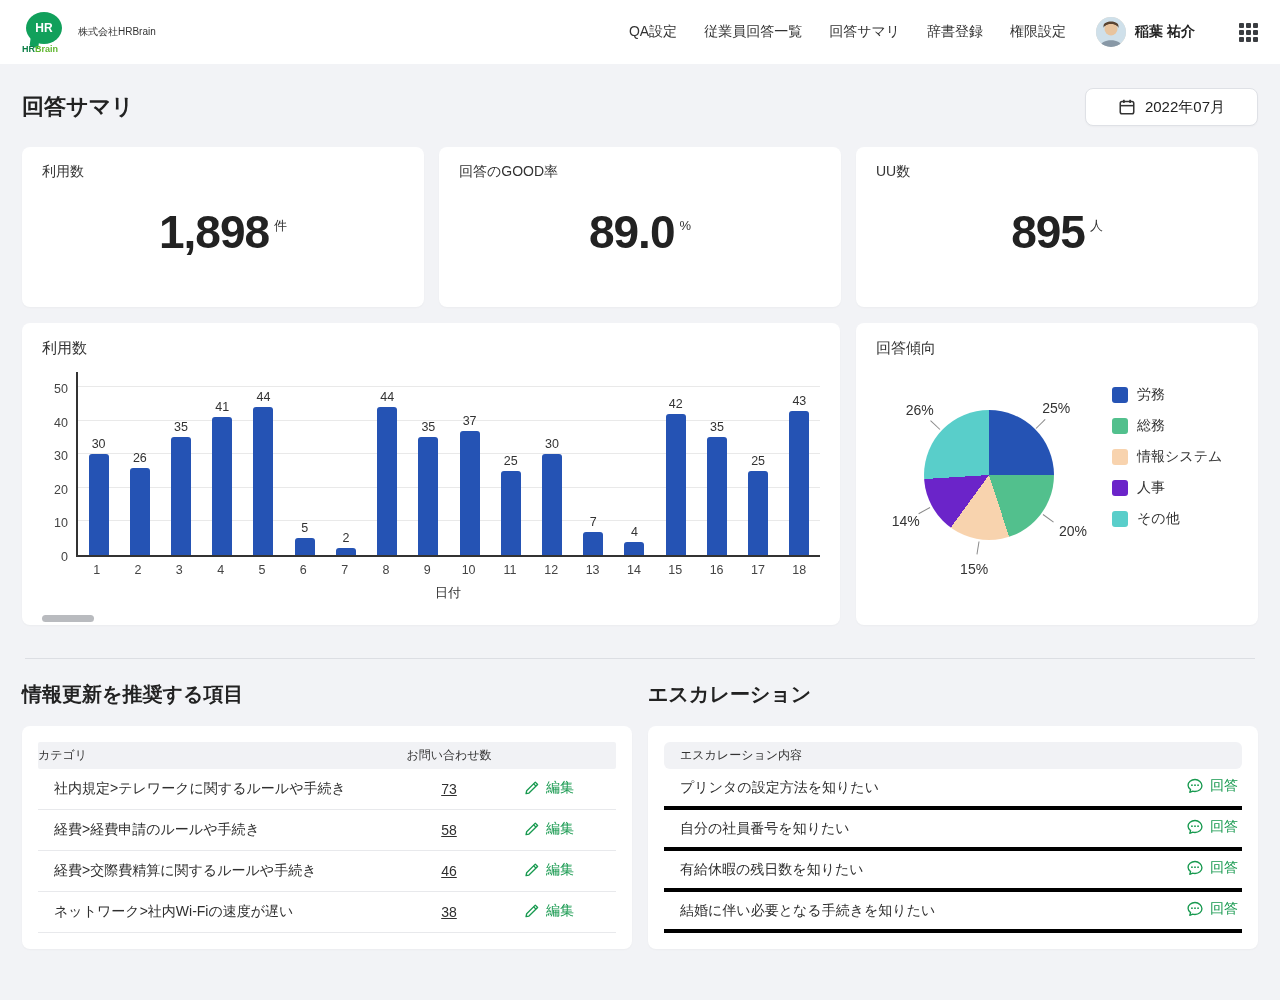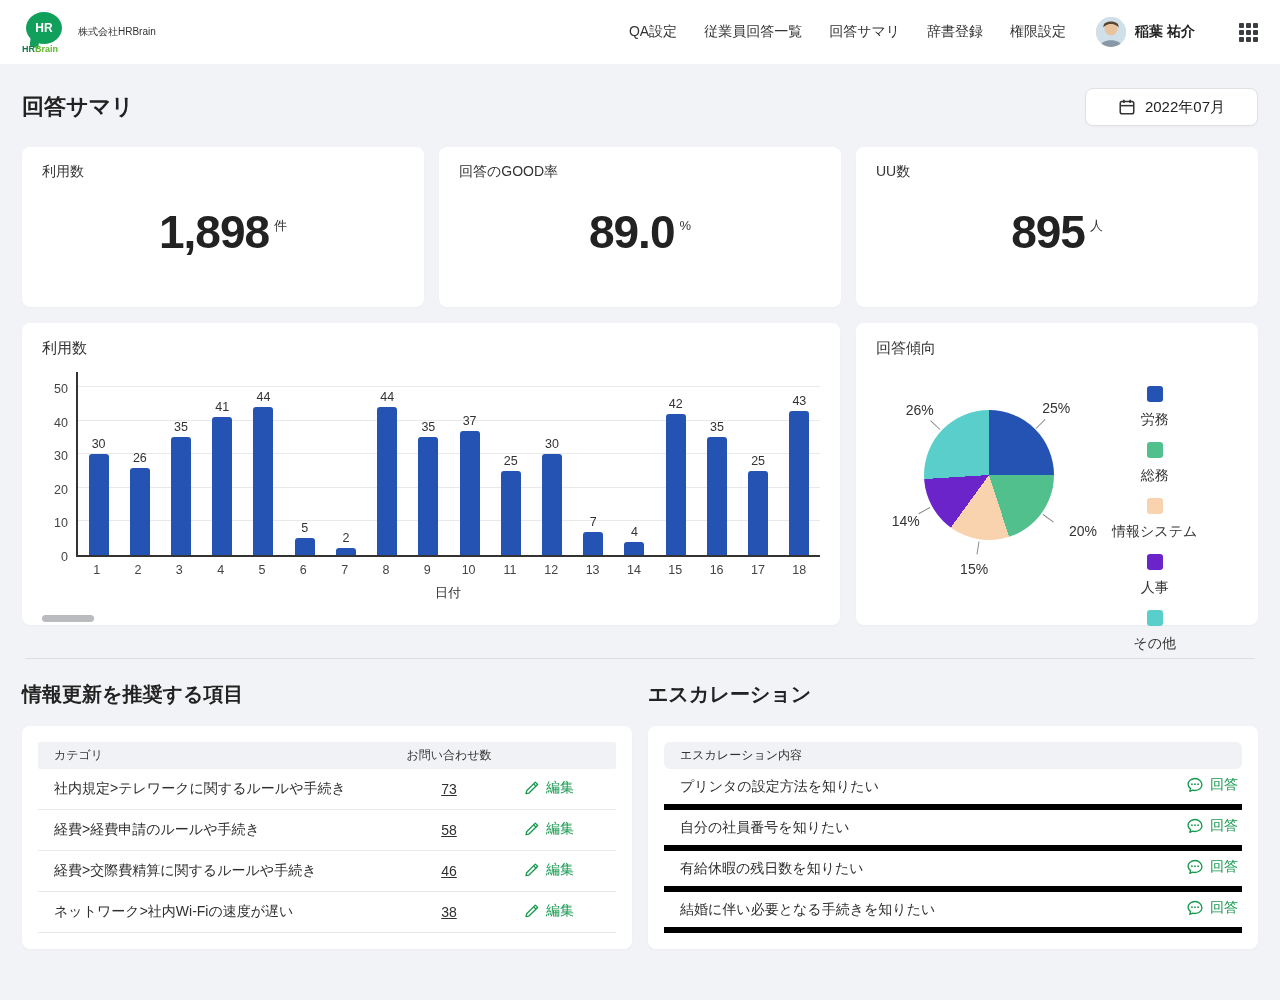--- a/index.html
+++ b/index.html
@@ -60,43 +60,43 @@
   .x-axis-title { text-align:center; font-size:13px; color:#333; margin-top:7px; margin-left:34px; }
   .chart-scrollbar { width:52px; height:7px; border-radius:4px; background:#b9bbbf; margin-top:13px; cursor:pointer; }
 
   
   .pie-content { display:flex; margin-top:4px; }
   .pie-area { width:236px; height:228px; position:relative; flex:none; }
   .pie-circle { position:absolute; width:130px; height:130px; border-radius:50%; left:48px; top:48px; }
   .pie-label { position:absolute; font-size:14px; color:#333; transform:translate(-50%,-50%); white-space:nowrap; }
   .pie-tick { position:absolute; width:13px; height:1px; background:#8a8a8a; }
   .legend { padding-top:24px; }
-  .legend-item { display:flex; align-items:center; gap:9px; margin-bottom:13px;flex-direction:column; }
+  .legend-item { display:flex; align-items:center; gap:9px; margin-bottom:13px; }
   .legend-swatch { width:16px; height:16px; border-radius:3px; flex:none; }
   .legend-label { font-size:14px; color:#333; white-space:nowrap; }
 
   
   .divider { height:1px; background:#dcdee3; margin:33px 3px 0 3px; }
 
   
   .bottom { display:flex; gap:16px; margin-top:22px; }
   .bottom-col { flex:1; min-width:0; }
   .section-title { font-size:20px; font-weight:bold; color:#222; }
   .table-card { background:#fff; border-radius:8px; margin-top:18px; padding:16px; box-shadow:0 1px 2px rgba(0,0,0,.03); }
   .t-head { display:flex; align-items:center; background:#f1f2f5; border-radius:2px; height:27px; font-size:12px; color:#333; }
-  .t-head .c-cat { flex:1; padding-left:16px; }
+  .t-head .c-cat { flex:1; }
   .t-head .c-count { width:150px; text-align:center; }
   .t-head .c-act { width:92px; }
   .t-row { display:flex; align-items:center; height:41px; border-bottom:1px solid #e8e9ec; font-size:14px; color:#2f2f2f; }
   .t-row .c-cat { flex:1; padding-left:16px; white-space:nowrap; overflow:hidden; text-overflow:ellipsis; }
   .t-row .c-count { width:150px; text-align:center;text-decoration:underline; }
   .t-row .c-act { width:92px; }
   .link-green { display:inline-flex; align-items:center; gap:6px; color:#17994f; font-size:14px; cursor:pointer; }
   .esc-head { display:flex; align-items:center; background:#f1f2f5; border-radius:6px; height:27px; font-size:12px; color:#333; padding-left:16px; }
-  .esc-row { display:flex; align-items:center; justify-content:space-between; height:41px; border-bottom:6px solid #000000; font-size:14px; color:#2f2f2f; }
+  .esc-row { display:flex; align-items:center; justify-content:space-between; height:41px; border-bottom:4px solid #000000; font-size:14px; color:#2f2f2f; }
   .esc-row .content { padding-left:16px; white-space:nowrap; overflow:hidden; text-overflow:ellipsis; }
   .esc-row .c-act { padding-right:4px; flex:none; }
 </style>
 </head>
 <body>
 
 <header class="topbar">
   <div class="logo">
     <div class="logo-bubble">
       <span>HR</span>
@@ -286,21 +286,21 @@
     </section>
 
     <section class="chart-card pie-card">
       <div class="card-title">回答傾向</div>
       <div class="pie-content">
         <div class="pie-area" id="pie-area">
           <div class="pie-circle" id="pie-circle" style="background: conic-gradient(rgb(37, 83, 180) 0%, rgb(37, 83, 180) 25%, rgb(82, 192, 141) 25%, rgb(82, 192, 141) 45%, rgb(248, 211, 174) 45%, rgb(248, 211, 174) 60%, rgb(107, 36, 201) 60%, rgb(107, 36, 201) 74%, rgb(89, 206, 202) 74%, rgb(89, 206, 202) 100%);"></div>
         <div class="pie-tick" style="left: 160.376px; top: 65.6238px; transform-origin: left center; transform: rotate(-45deg);"></div>
             <span class="pie-label" style="left: 180.175px; top: 45.8249px;">25%</span>
             <div class="pie-tick" style="left: 167.204px; top: 152.382px; transform-origin: left center; transform: rotate(36deg);"></div>
-            <span class="pie-label" style="left: 207px; top: 168.84px;">20%</span>
+            <span class="pie-label" style="left: 197px; top: 168.84px;">20%</span>
             <div class="pie-tick" style="left: 102.519px; top: 179.175px; transform-origin: left center; transform: rotate(99deg);"></div>
             <span class="pie-label" style="left: 98.1387px; top: 206.83px;">15%</span>
             <div class="pie-tick" style="left: 54.2875px; top: 145.277px; transform-origin: left center; transform: rotate(151.2deg);"></div>
             <span class="pie-label" style="left: 29.7509px; top: 158.767px;">14%</span>
             <div class="pie-tick" style="left: 64.1591px; top: 67.1353px; transform-origin: left center; transform: rotate(-136.8deg);"></div>
             <span class="pie-label" style="left: 43.748px; top: 47.968px;">26%</span>
           </div>
         <div class="legend" id="pie-legend">
             <div class="legend-item">
               <span class="legend-swatch" style="background:#2553b4"></span>

